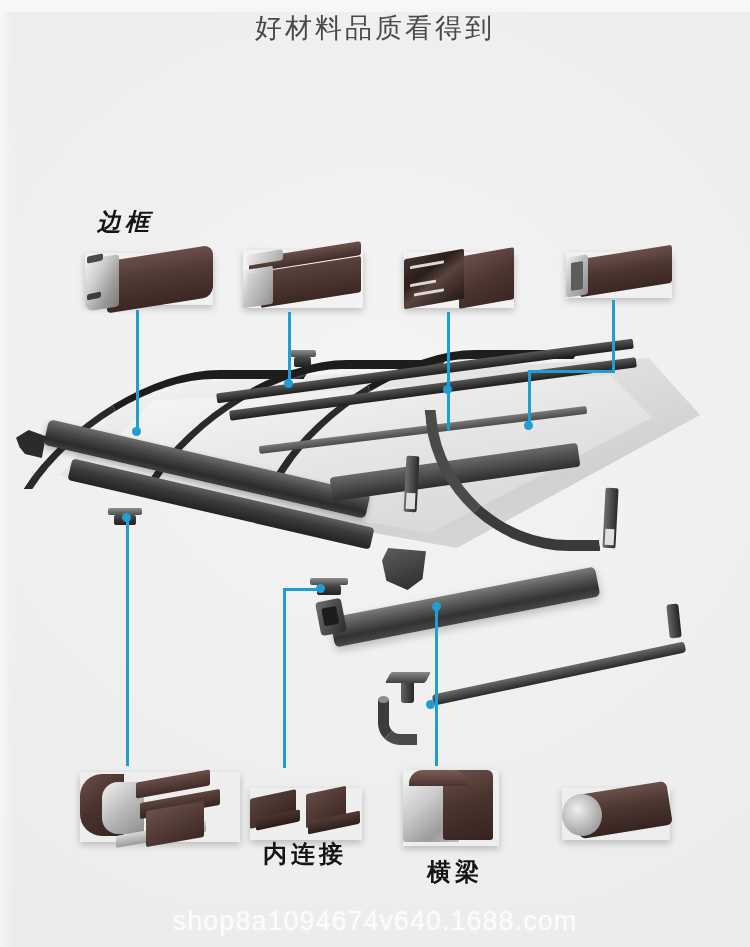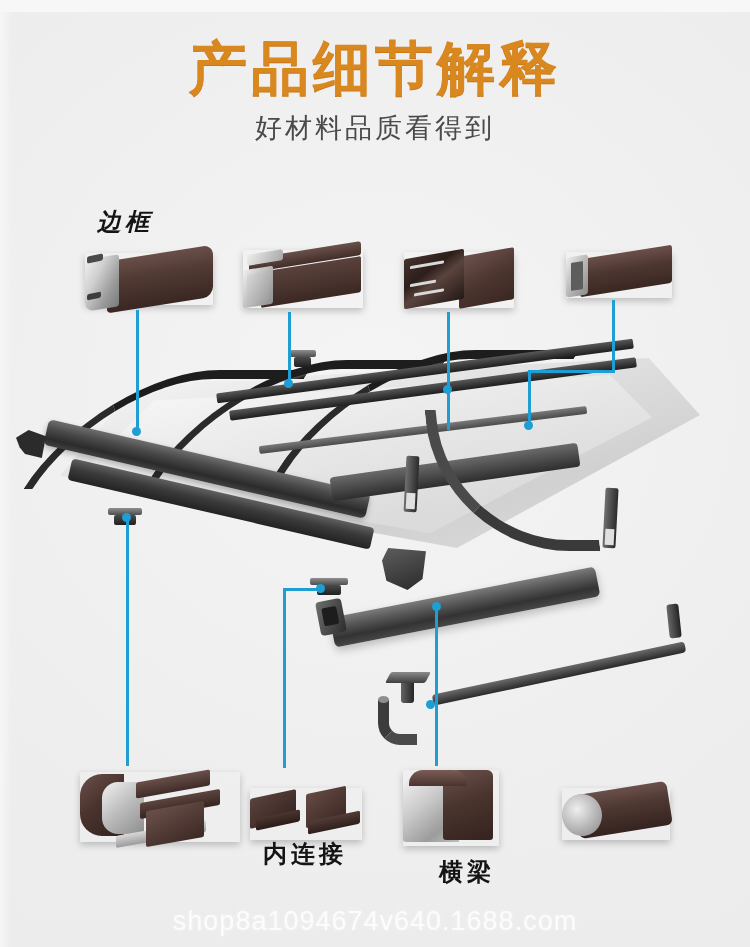--- a/index.html
+++ b/index.html
@@ -388,21 +388,20 @@
     background:linear-gradient(180deg,rgba(234,234,234,0),#ececec 45%);
     z-index:34;
   }
 </style>
 </head>
 <body>
 
 <div id="stage">
 
   <div class="header">
-    <div class="title">产品细节解释</div>
     <div class="subtitle">好材料品质看得到</div>
   </div>
 
   <div class="plabel" style="left:70px;top:208px;width:110px;font-style:italic;">边框</div>
 
   <div class="part p-side shadow">
     <div class="body"></div>
       <div class="cap"></div>
       <div class="lip"></div>
       <div class="lip2"></div>
@@ -540,18 +539,18 @@
       <div class="out"></div>
       <div class="top"></div>
   </div>
 
   <div class="part p-pipe shadow">
     <div class="tube"></div>
       <div class="endcap"></div>
   </div>
 
   <div class="plabel" style="left:237px;top:840px;width:136px;">内连接</div>
-  <div class="plabel" style="left:412px;top:858px;width:110px;">横梁</div>
+  <div class="plabel" style="left:400px;top:858px;width:110px;">横梁</div>
 
   <div class="wmbar"></div>
   <div class="watermark">shop8a1094674v640.1688.com</div>
 
 </div>
 
 </body></html>

